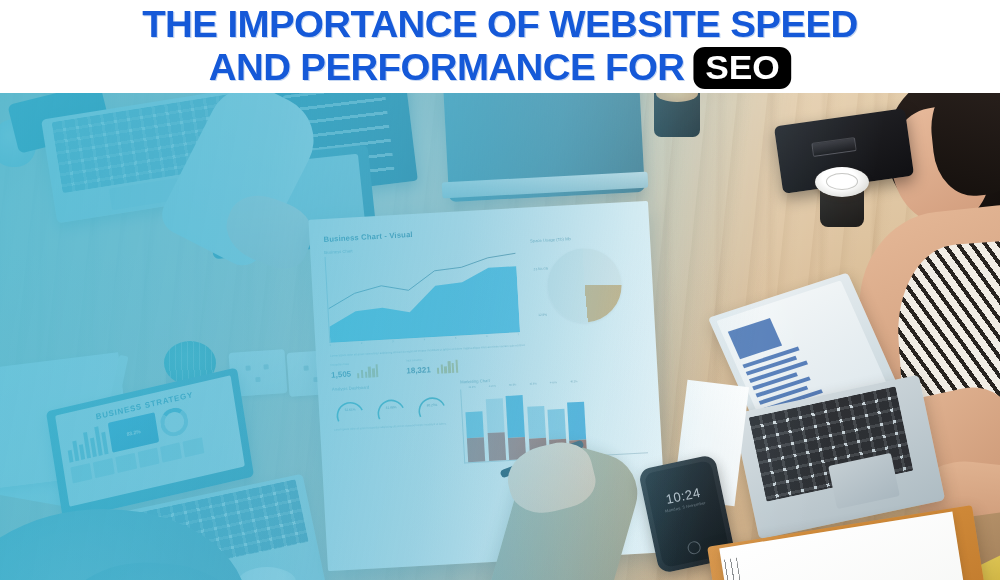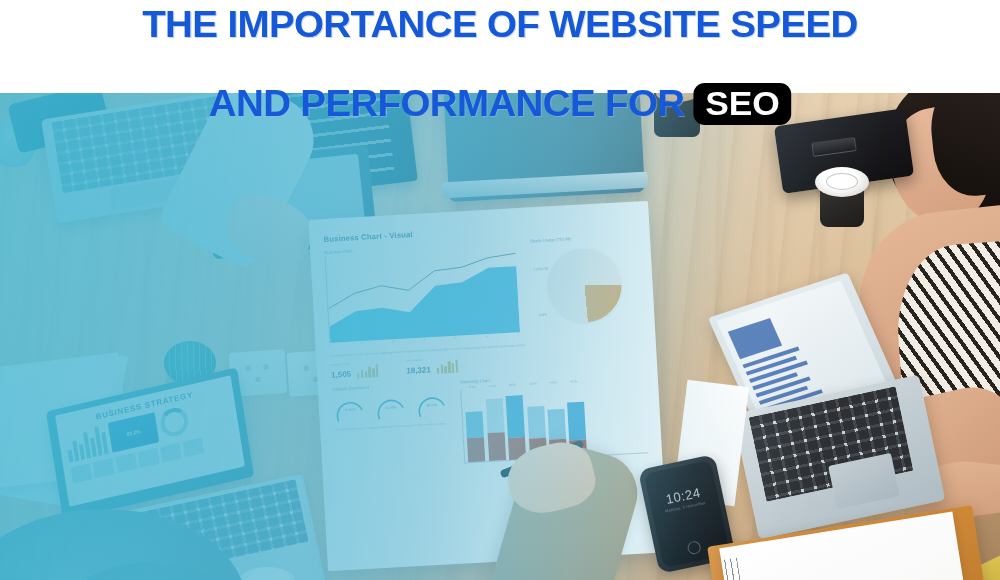--- a/index.html
+++ b/index.html
@@ -24,21 +24,20 @@
     position:absolute;
     left:0; top:0;
     width:1000px; height:93px;
     background:#ffffff;
     z-index:40;
     display:flex;
     flex-direction:column;
     align-items:center;
     justify-content:flex-start;
     padding-top:3px;
-    gap:36px;
   }
 
   .title-line {
     font-weight:bold;
     font-size:37px;
     line-height:43px;
     letter-spacing:-0.6px;
     color:#1559d8;
     text-transform:uppercase;
     white-space:nowrap;

